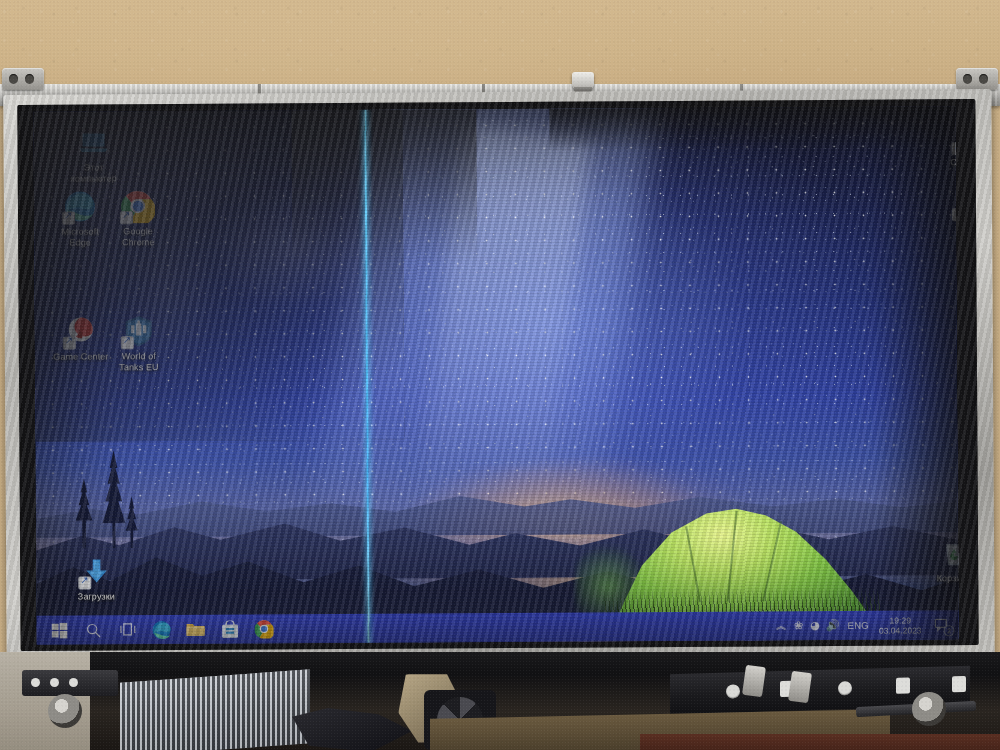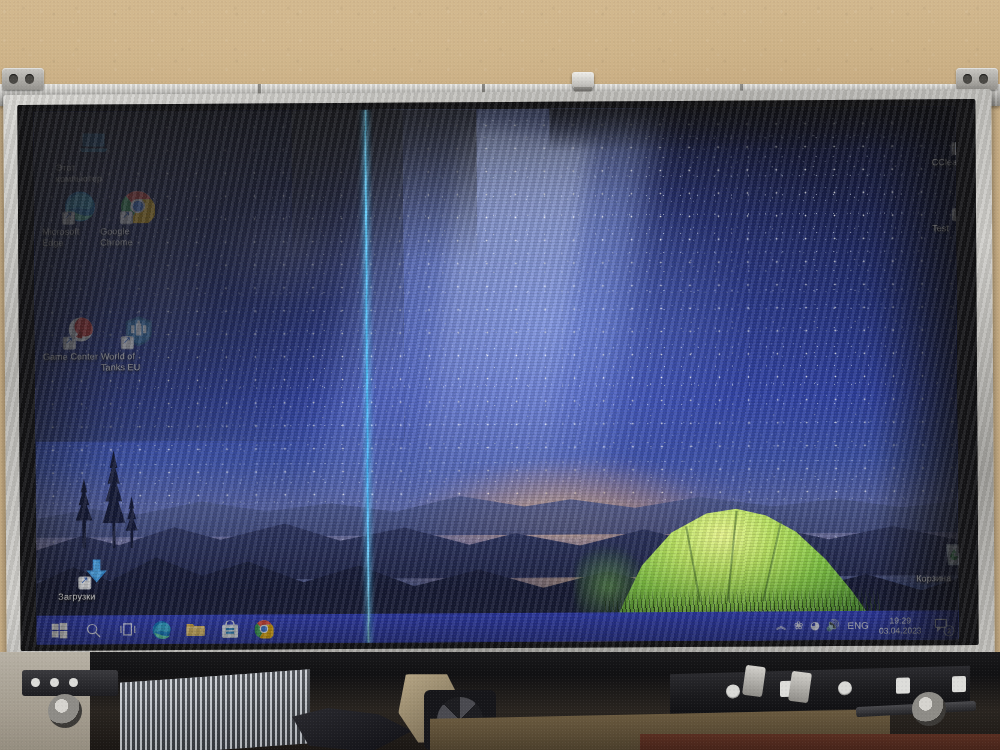--- a/index.html
+++ b/index.html
@@ -218,21 +218,21 @@
   
   .defect-line{
     position:absolute; top:0; left:35.9%; width:2px; height:100%;
     background:linear-gradient(180deg,#6fd9ff,#54c8ff 30%,#3fb8ff 70%,#8fe4ff);
     box-shadow:0 0 5px 1.5px rgba(90,200,255,.75);
     pointer-events:none;
   }
 
   
   .desk-icon{
-    position:absolute; width:76px; text-align:left; user-select:none;
+    position:absolute; width:76px; text-align:center; user-select:none;
   }
   .desk-icon .glyph{
     width:34px; height:34px; margin:0 auto 3px; position:relative;
   }
   .desk-icon .lbl{
     font-size:9px; line-height:11px; color:#fff;
     text-shadow:0 1px 2px rgba(0,0,0,.95),0 0 4px rgba(0,0,0,.9);
     letter-spacing:.1px;
   }
   .shortcut-arrow{

